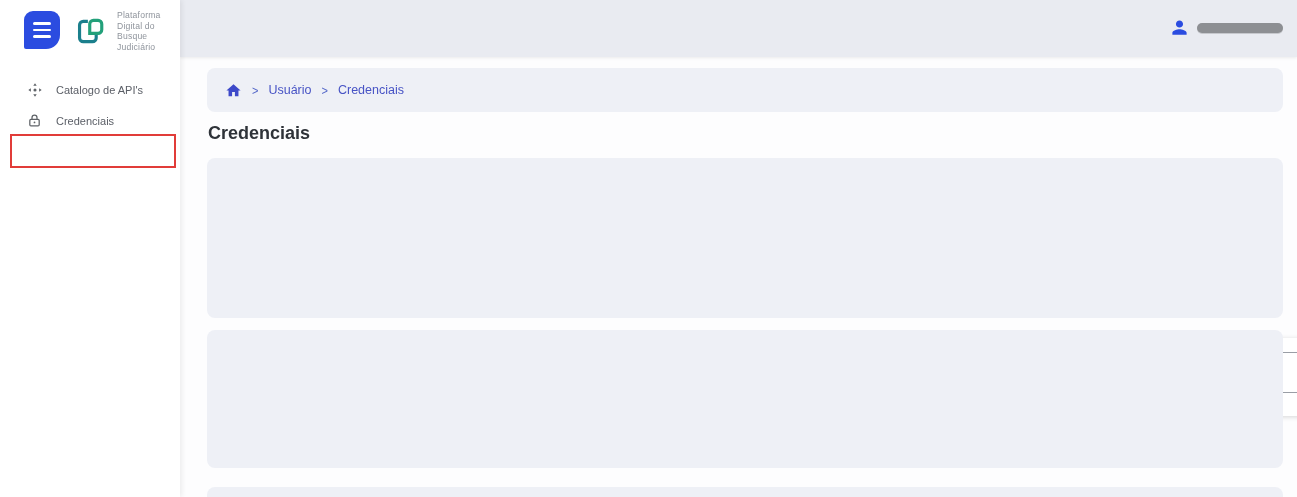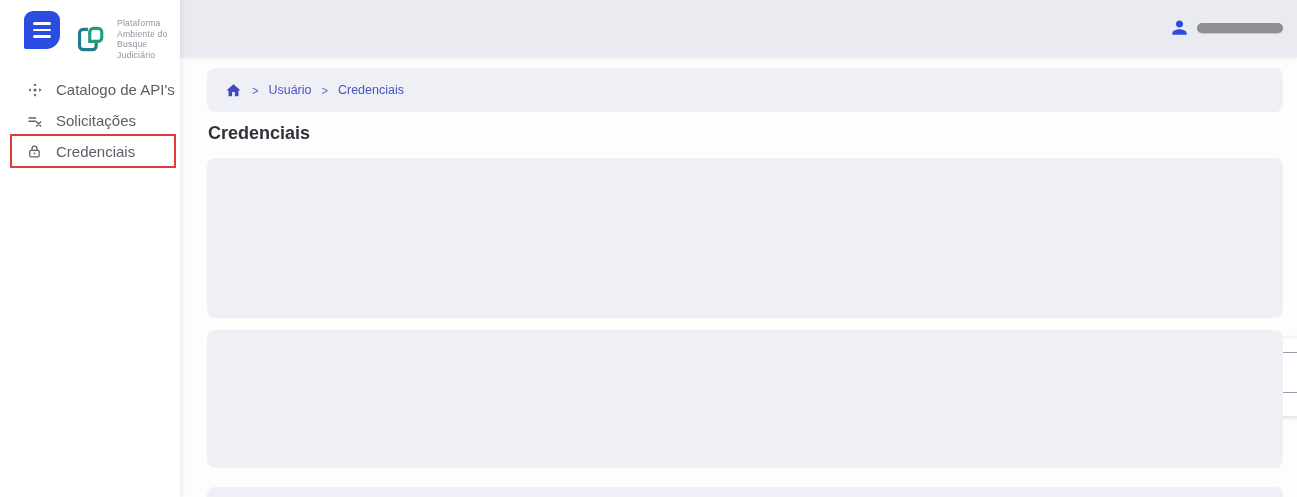--- a/index.html
+++ b/index.html
@@ -14,25 +14,25 @@
   .redact { background:#8d8f93; border-radius:5px; box-shadow:0 1px 0 rgba(0,0,0,.15); }
   .user-redact { width:86px; height:10px; }
 
   
   .sidebar { position:absolute; left:0; top:0; width:180px; height:497px; background:#ffffff;
              box-shadow:2px 0 5px rgba(0,0,0,.07); z-index:5; }
   .burger { position:absolute; left:24px; top:11px; width:36px; height:38px; background:#2b4ce0;
             border-radius:9px 9px 14px 2px; display:flex; flex-direction:column; justify-content:center;
             align-items:center; gap:4px; cursor:pointer; }
   .burger i { display:block; width:18px; height:2.6px; background:#fff; border-radius:2px; }
-  .brand { position:absolute; left:74px; top:10px; display:flex; align-items:center; gap:6px;margin-top:8px; }
+  .brand { position:absolute; left:74px; top:10px; display:flex; align-items:center; gap:6px; }
   .brand-text { font-size:8.6px; line-height:1.25; color:#8f949c; letter-spacing:.2px; }
   .nav { position:absolute; left:0; top:74px; width:180px; }
   .nav-item { display:flex; align-items:center; gap:13px; height:31px; padding-left:26px;
-              color:#5a5e66; font-size:15px; cursor:pointer; }
+              color:#5a5e66; font-size:11px; cursor:pointer; }
   .nav-item .nicon { width:17px; height:17px; display:flex; align-items:center; justify-content:center; }
   .annotation-box { position:absolute; left:10px; top:134px; width:166px; height:34px;
                     border:2px solid #e13c39; pointer-events:none; z-index:9; }
 
   
   .crumbcard { position:absolute; left:207px; top:68px; width:1076px; height:44px;
                background:#eef0f6; border-radius:8px; display:flex; align-items:center; padding-left:18px; }
   .crumb { display:flex; align-items:center; gap:10px; font-size:12.5px; color:#4753c5; }
   .crumb .sep { color:#5568c9; font-size:11px; transform:scaleY(1.2); }
   .crumb a { cursor:pointer; }
@@ -85,42 +85,34 @@
       </div>
     <div class="brand">
       <span>
         <svg width="37" height="37" viewBox="0 0 40 40">
           <path d="M15 9h-5a4 4 0 0 0-4 4v14a4 4 0 0 0 4 4h10a4 4 0 0 0 4-4v-5" fill="none" stroke="#1b7f8c" stroke-width="3.4"></path>
           <path d="M17 22V12a4 4 0 0 1 4-4h5a4 4 0 0 1 4 4v6a4 4 0 0 1-4 4h-9z" fill="none" stroke="#23a07a" stroke-width="3.4"></path>
         </svg>
       </span>
       <span class="brand-text">
         <span>Plataforma</span><br>
-        <span>Ambiente do</span><br>
+        <span>Digital do</span><br>
         <span>Busque Judiciário</span>
       </span>
     </div>
 
     <div class="nav">
       <div class="nav-item">
         <span class="nicon">
           <svg width="16" height="16" viewBox="0 0 24 24" fill="#5f6368">
             <circle cx="12" cy="12" r="2.3"></circle>
             <path d="M12 2l2.6 3.8H9.4zM12 22l2.6-3.8H9.4zM2 12l3.8-2.6v5.2zM22 12l-3.8-2.6v5.2z"></path>
           </svg>
         </span>
         <span>Catalogo de API's</span>
-      </div>
-      <div class="nav-item">
-        <span class="nicon">
-          <svg width="16" height="16" viewBox="0 0 24 24" fill="none" stroke="#5f6368" stroke-width="2.2" stroke-linecap="round">
-            <path d="M3 7.5h10M3 12.5h10M14.5 13.5l6 6M20.5 13.5l-6 6"></path>
-          </svg>
-        </span>
-        <span>Solicitações</span>
       </div>
       <div class="nav-item">
         <span class="nicon">
           <svg width="15" height="15" viewBox="0 0 24 24" fill="none" stroke="#5f6368" stroke-width="2">
             <rect x="4.5" y="10" width="15" height="10.5" rx="1.8"></rect>
             <path d="M8 10V7.5a4 4 0 0 1 8 0V10"></path>
             <circle cx="12" cy="15" r="1.4" fill="#5f6368" stroke="none"></circle>
           </svg>
         </span>
         <span>Credenciais</span>

